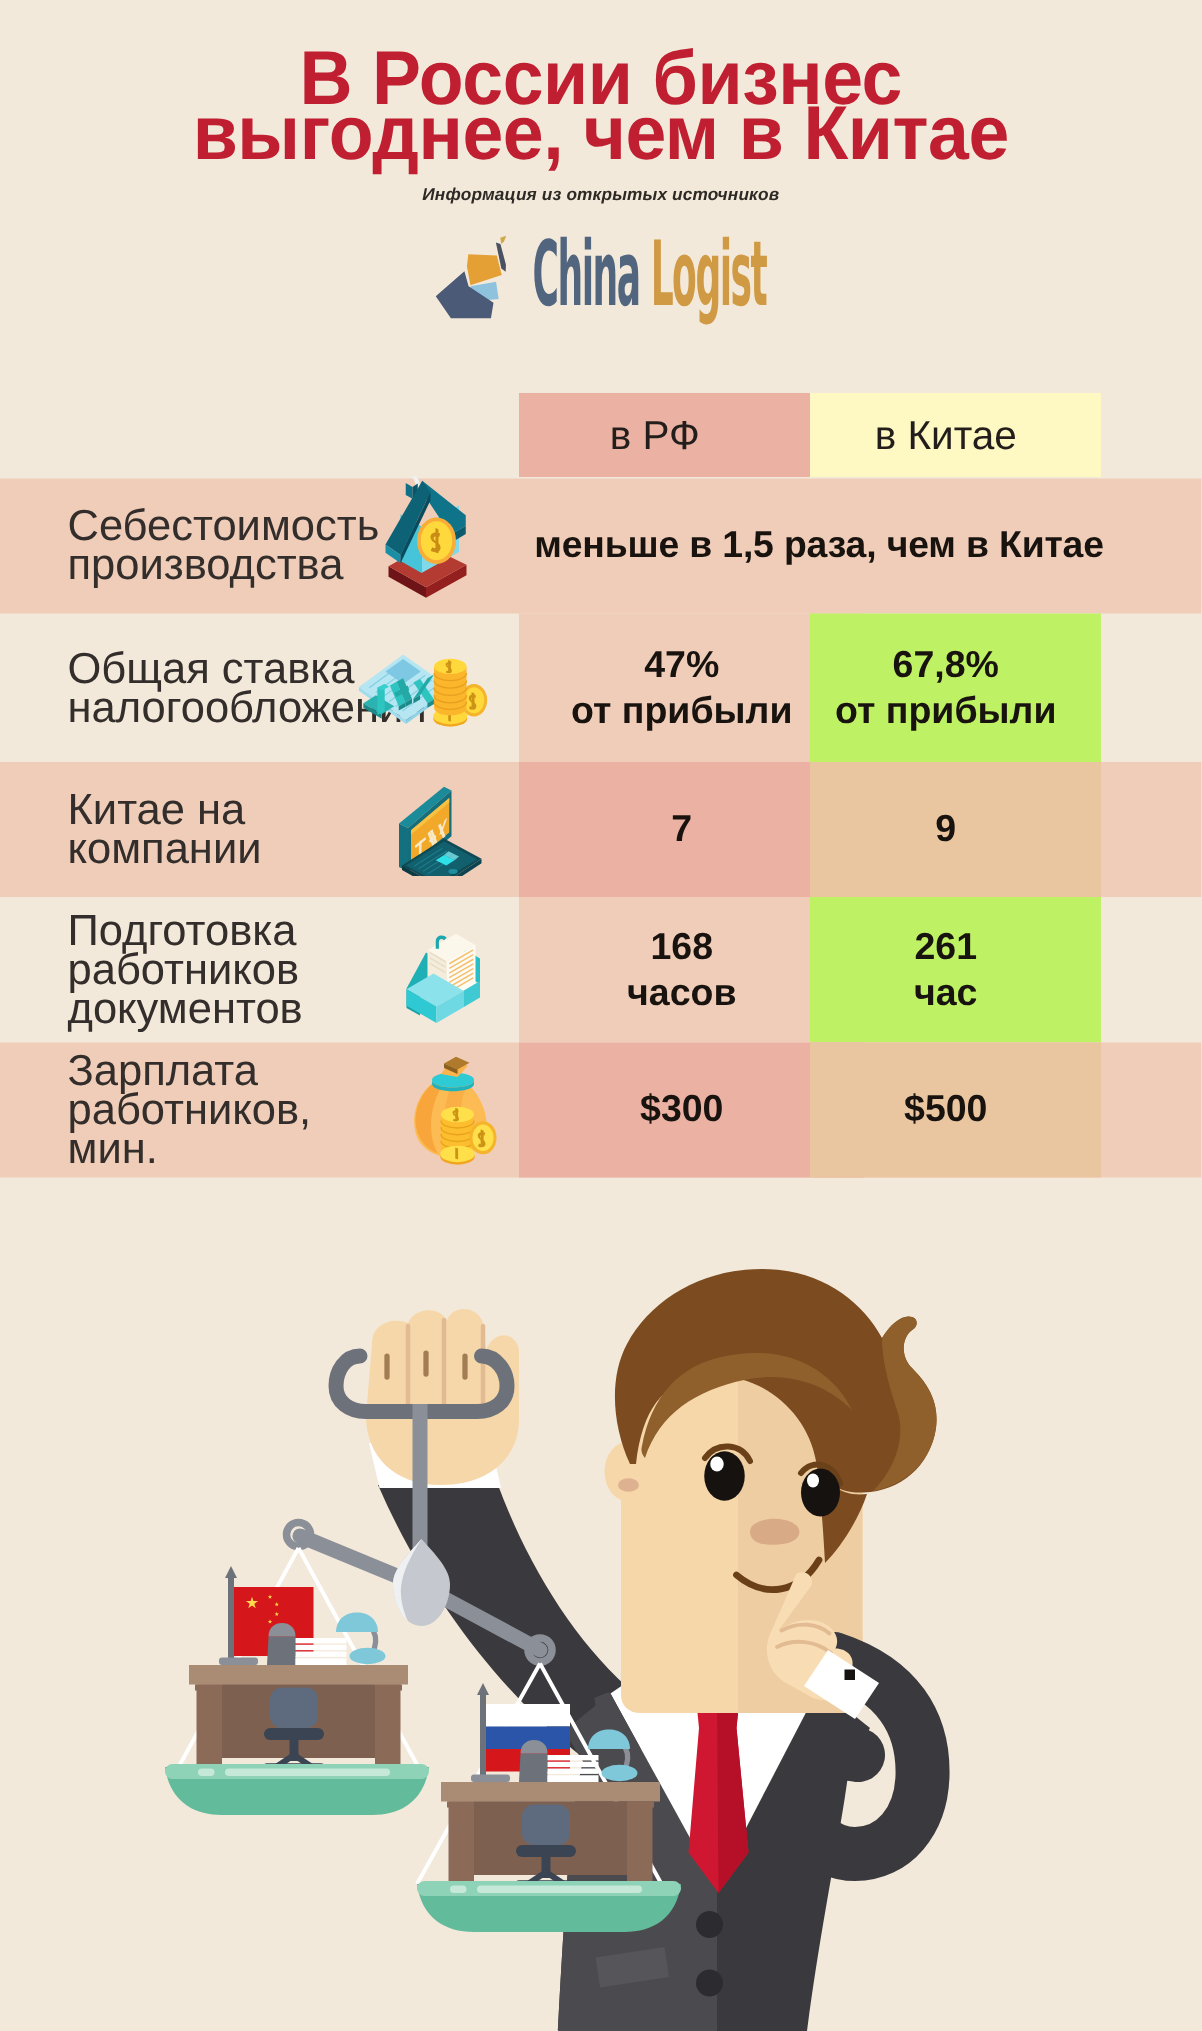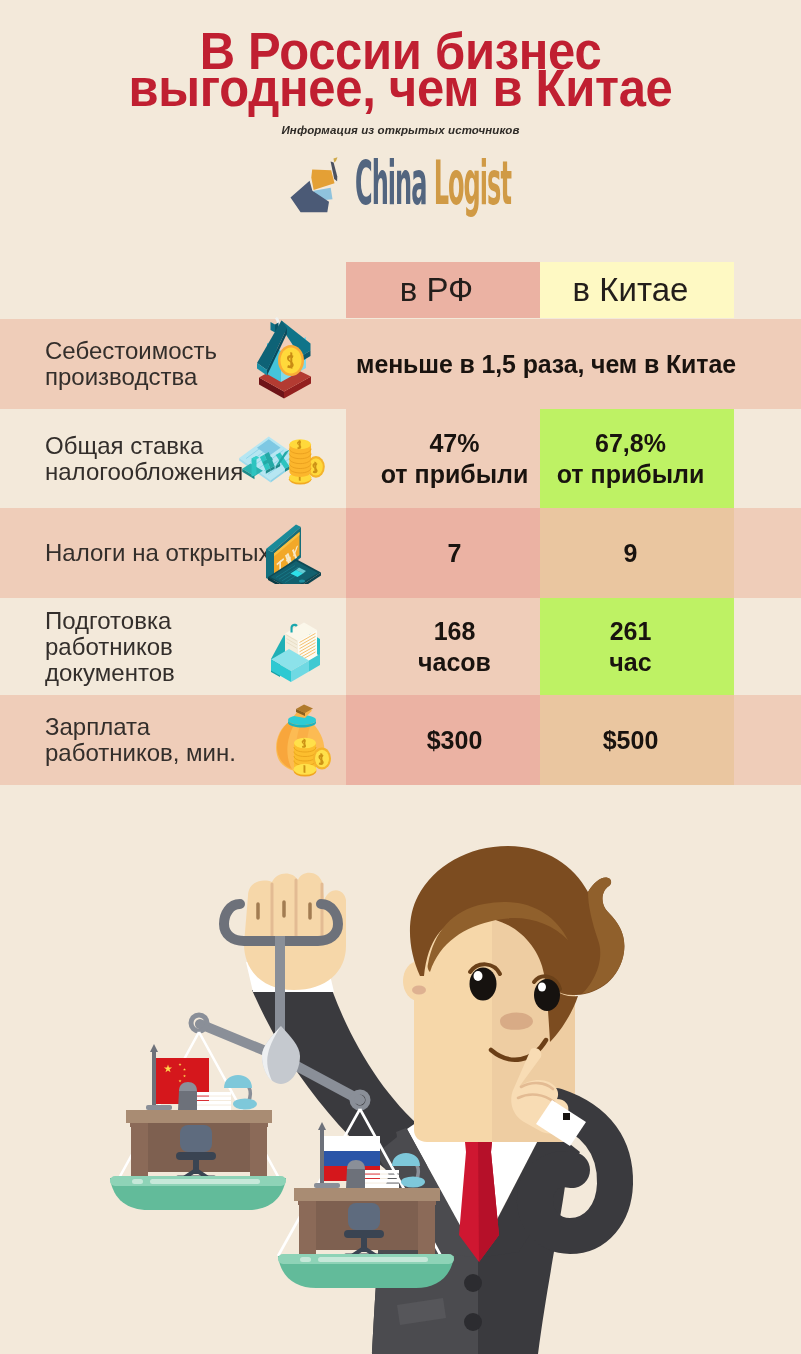--- a/index.html
+++ b/index.html
@@ -17,31 +17,31 @@
   .logo-text{position:absolute;left:68px;top:-2px;font-family:"DejaVu Sans Condensed","DejaVu Sans",sans-serif;
              font-size:60px;font-weight:bold;letter-spacing:-2.2px;white-space:pre;
              transform:scaleX(0.445);transform-origin:left top;line-height:60px;}
   .logo-china{color:#52657f;}
   .logo-logist{color:#d09a45;}
   
   .tbl{position:absolute;left:0;top:262px;width:801px;}
   .hdr{position:absolute;top:0;height:56px;}
   .hdr-rf{left:346px;width:194px;background:#ebb2a3;}
   .hdr-cn{left:540px;width:194px;background:#fef9c3;}
-  .hdr span{display:block;text-align:center;line-height:56px;font-size:33px;color:#231e1b;margin-left:-13px;}
+  .hdr span{display:block;text-align:center;line-height:56px;font-size:27px;color:#231e1b;margin-left:-13px;}
   .row{position:absolute;left:0;width:801px;}
   .row.pink{background:#efcdb9;}
   .cell-rf{position:absolute;left:346px;width:230px;top:0;bottom:0;}
   .cell-cn{position:absolute;left:540px;width:194px;top:0;bottom:0;}
   .row.pink .cell-rf{background:#ebb2a3;}
   .row.pink .cell-cn{background:#eac6a0;}
   .row.cream .cell-rf{background:#efcdb9;}
   .row.cream .cell-cn{background:#bef264;}
   .row.plain .cell-rf,.row.plain .cell-cn{background:transparent;}
-  .label{position:absolute;left:45px;top:50%;transform:translateY(-50%);font-size:24px;color:#332e2b;line-height:26px;width:228px;}
+  .label{position:absolute;left:45px;top:50%;transform:translateY(-50%);font-size:29px;color:#332e2b;line-height:26px;width:228px;}
   .val{position:absolute;left:-13px;right:0;top:50%;transform:translateY(-50%);text-align:center;font-weight:bold;font-size:25px;color:#19130f;line-height:31px;}
   .wide-val{position:absolute;left:350px;width:392px;top:50%;transform:translateY(-50%);text-align:center;font-weight:bold;font-size:24.9px;color:#19130f;letter-spacing:-0.1px;}
   .icon{position:absolute;top:50%;transform:translateY(-50%);}
   .icon1{left:253px;width:64px;height:82px;top:-2px;transform:none;}
   .icon2{left:238px;width:91px;height:57px;}
   .icon3{left:263px;width:60px;height:62px;}
   .icon4{left:268px;width:56px;height:72px;}
   .icon5{left:272px;width:60px;height:74px;}
   
   .illu{position:absolute;left:0;top:800px;width:801px;height:554px;}
@@ -169,21 +169,21 @@
       <div class="cell-rf">
           <div class="val">
             <div>7</div>
           </div>
         </div>
       <div class="cell-cn">
           <div class="val">
             <div>9</div>
           </div>
         </div>
-      <div class="label"><span>Налоги на открытых</span></div>
+      <div class="label"><span>Китае на компании</span></div>
       <svg class="icon icon3" viewBox="0 0 60 62">
 
         <path d="M3 27 L3 56 L9 59 L9 30 Z" fill="#12707f"></path>
         <path d="M3 27 L33 2.5 L38 5 L9 30 Z" fill="#1b8a99"></path>
         <path d="M9 30 L38 5 L38 35.5 L9 59 Z" fill="#156e7c"></path>
         <path d="M11 31.5 L36.5 10 L36.5 33 L11 54 Z" fill="#f2a828"></path>
         <path d="M11 31.5 L36.5 10 L36.5 13 L11 34.5 Z" fill="#f8c143"></path>
 
         <g fill="#f7e9c8">
           <path d="M13.5 41.8 L20.5 36 L21 37.7 L14 43.5 Z"></path>

